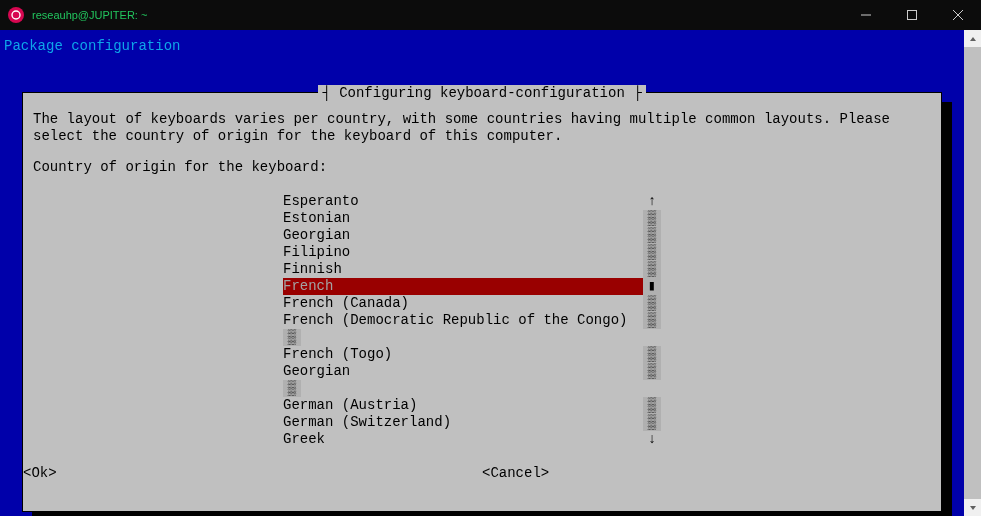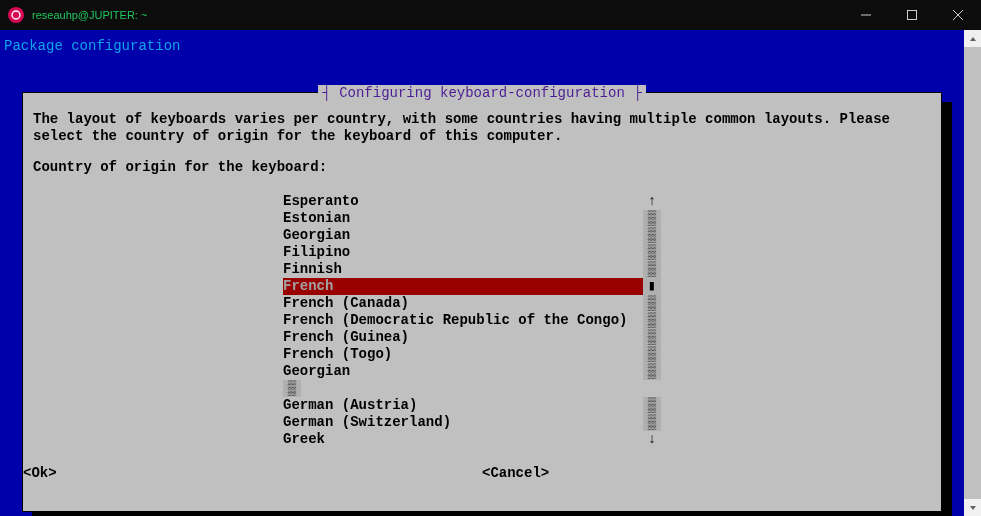--- a/index.html
+++ b/index.html
@@ -89,28 +89,27 @@
     z-index: -1;
   }
   .dialog-title-wrap {
     position: absolute;
     top: -8px; left: 0; right: 0;
     display: flex; justify-content: center;
   }
   .dialog-title {
     background: #c0c0c0;
     padding: 0 4px;
-    color: #4c1d95;
+    color: #000000;
   }
   .dialog-body {
     padding: 18px 6px 10px 10px;
     color: #000;
     height: 100%;
     position: relative;
-    font-weight: bold;
   }
   .instruction {
     white-space: pre-wrap;
     line-height: 1.2em;
   }
   .prompt { margin-top: 14px; }
   .list-area {
     position: absolute;
     top: 100px;
     left: 260px;
@@ -218,21 +217,20 @@
           </div>
         <div class="list-row">
             <div class="list-item">French (Canada)</div>
             <div class="scroll-ind">▒</div>
           </div>
         <div class="list-row">
             <div class="list-item">French (Democratic Republic of the Congo)</div>
             <div class="scroll-ind">▒</div>
           </div>
         <div class="list-row">
-            <div class="list-item">French (Guinea)</div>
             <div class="scroll-ind">▒</div>
           </div>
         <div class="list-row">
             <div class="list-item">French (Togo)</div>
             <div class="scroll-ind">▒</div>
           </div>
         <div class="list-row">
             <div class="list-item">Georgian</div>
             <div class="scroll-ind">▒</div>
           </div>

